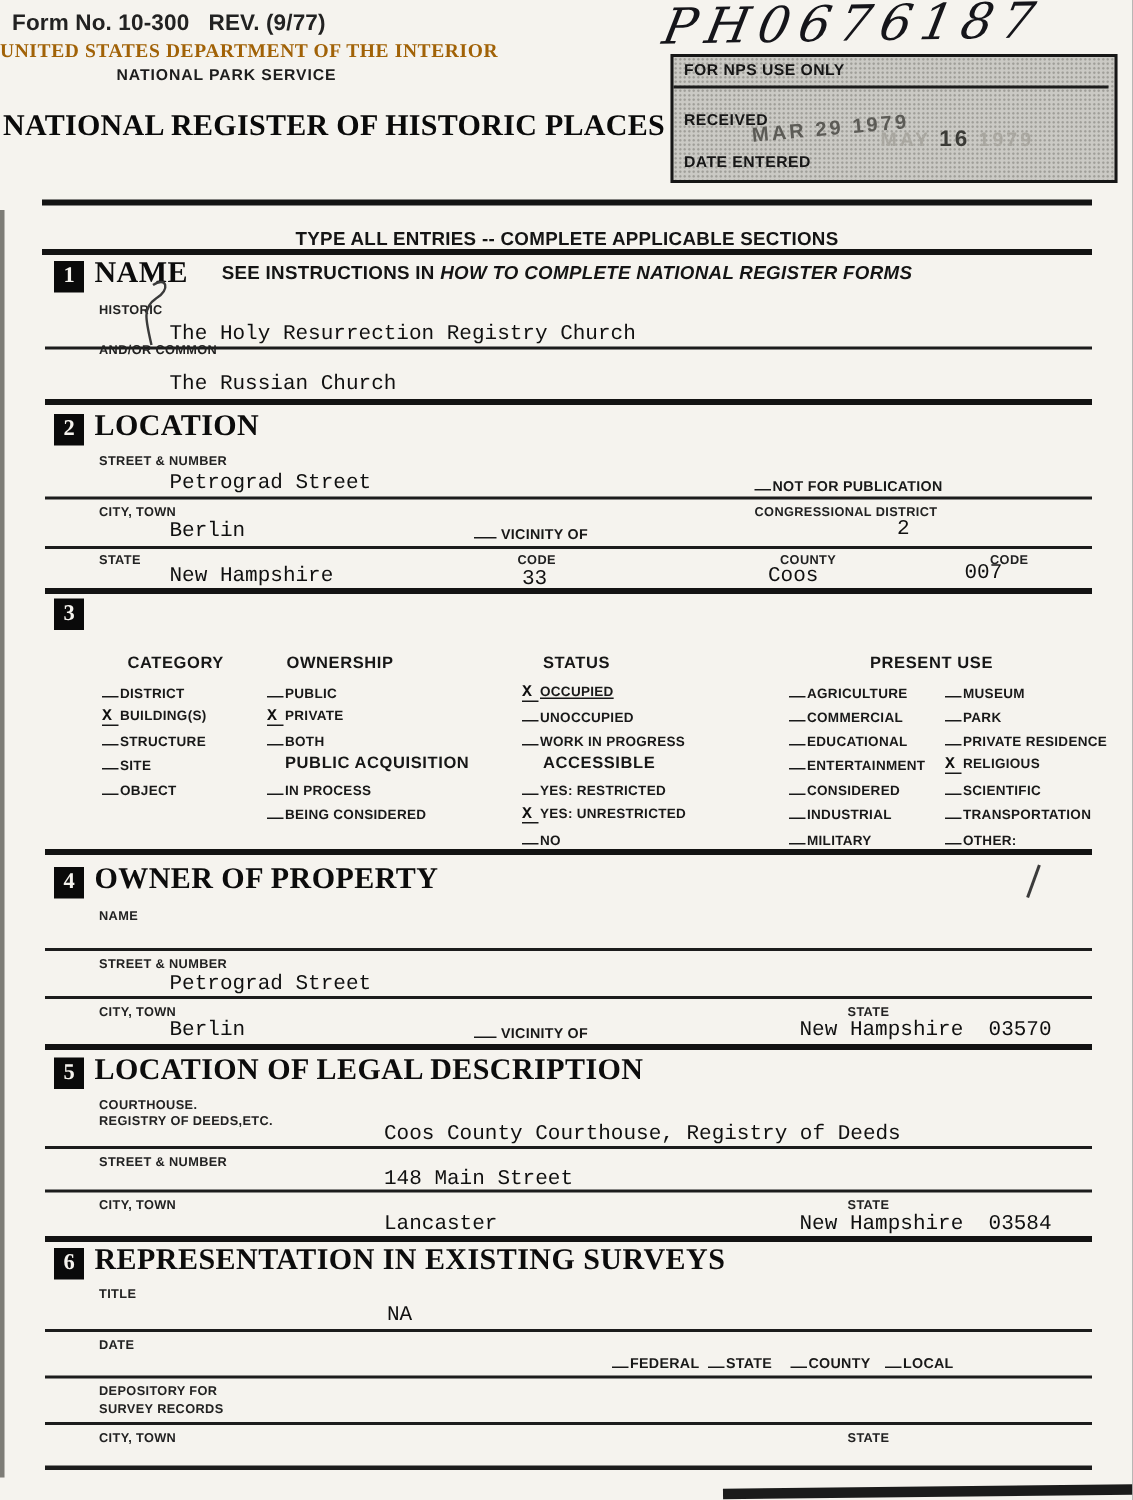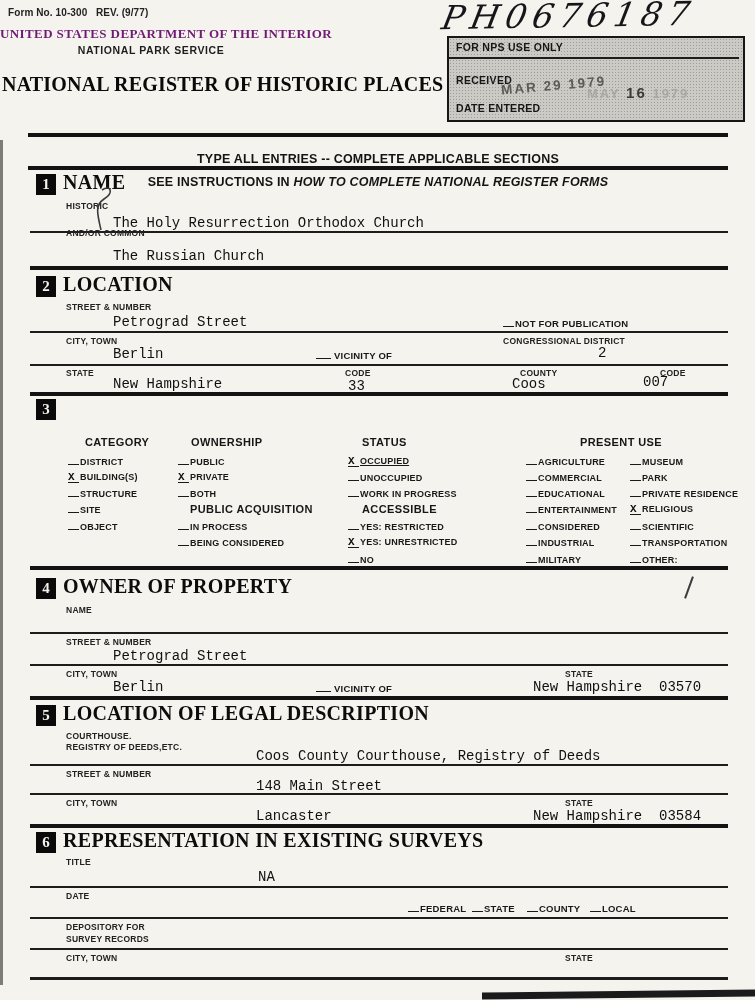--- a/index.html
+++ b/index.html
@@ -16,21 +16,21 @@
          font:bold 15px "Liberation Serif",serif;text-align:center;line-height:21px;}
   .stitle{position:absolute;font:bold 20px "Liberation Serif",serif;letter-spacing:.3px;color:#0c0c0c;white-space:pre;}
   .chead{position:absolute;font-weight:bold;font-size:11px;letter-spacing:.4px;white-space:pre;color:#161616;}
   .ci{position:absolute;font-weight:bold;font-size:9px;letter-spacing:.2px;white-space:pre;color:#181818;}
   .ci2{position:absolute;font-weight:bold;font-size:9.5px;letter-spacing:.2px;white-space:pre;color:#181818;}
   .mk{display:inline-block;min-width:11px;height:8px;border-bottom:1.8px solid #191919;
       font:bold 11px "Liberation Mono","DejaVu Sans Mono",monospace;line-height:7px;
       margin-right:1px;vertical-align:0px;white-space:pre;color:#0e0e0e;}
   .mkw{min-width:15px;margin-right:3px;}
   .hdr-center{position:absolute;text-align:center;white-space:pre;}
-  .dept{font:bold 13px "Liberation Serif",serif;letter-spacing:.4px;color:#701a75;}
+  .dept{font:bold 13px "Liberation Serif",serif;letter-spacing:.4px;color:#a16207;}
   .agency{font-weight:bold;font-size:10.5px;letter-spacing:.6px;color:#1d1d1d;}
   .bigtitle{font:bold 20px "Liberation Serif",serif;letter-spacing:.2px;color:#0a0a0a;}
   .hand{position:absolute;font:italic 400 33px "DejaVu Serif",serif;
         transform:skewX(-12deg) rotate(-1deg);letter-spacing:6px;color:#15151a;}
   .npsbox{position:absolute;left:447px;top:36px;width:294px;height:82px;
           background:#cbcac5;border:2px solid #161616;
           background-image:radial-gradient(rgba(80,80,74,.38) .7px, transparent .9px);
           background-size:3px 3px;}
   .npslbl{position:absolute;font-weight:bold;font-size:10.5px;letter-spacing:.3px;color:#161616;white-space:pre;}
   .stamp1{position:absolute;left:52px;top:40px;transform:rotate(-5deg);
@@ -49,21 +49,21 @@
   svg.pen{position:absolute;left:88px;top:186px;}
 </style>
 </head>
 <body>
 
 <div class="page">
 
   <div class="edge"></div>
   <div class="corner-bar"></div>
 
-  <div class="lbl" style="left:8px;top:7px;font-size:10px;letter-spacing:.1px;">Form No. 10-300   REV. (9/77)</div>
+  <div class="lbl" style="left:8px;top:7px;font-size:15px;letter-spacing:.1px;">Form No. 10-300   REV. (9/77)</div>
 
   <div class="hdr-center dept" style="left:0;top:26px;width:302px;">UNITED STATES DEPARTMENT OF THE INTERIOR</div>
   <div class="hdr-center agency" style="left:0;top:44px;width:302px;">NATIONAL PARK SERVICE</div>
 
   <div class="hdr-center bigtitle" style="left:2px;top:73px;width:300px;">NATIONAL REGISTER OF HISTORIC PLACES</div>
 
   <div class="hand" style="left:443px;top:-4px;">PH0676187</div>
 
   <div class="npsbox">
     <div class="npslbl" style="left:7px;top:3px;">FOR NPS USE ONLY</div>
@@ -79,21 +79,21 @@
   <div class="instr" style="top:152px;">TYPE ALL ENTRIES -- COMPLETE APPLICABLE SECTIONS</div>
   <div class="thick" style="left:28px;top:166px;width:700px;"></div>
 
   <div class="badge" style="left:36px;top:174px;">1</div>
   <div class="stitle" style="left:63px;top:171px;">NAME</div>
 
   <div class="lbl" style="left:66px;top:201px;">HISTORIC</div>
   <svg class="pen" width="26" height="48" viewBox="0 0 26 48">
     <path d="M14 4 C23 -2 26 7 16 13 C7 19 9 27 13 44" stroke="#3a3a3a" stroke-width="1.6" fill="none"></path>
   </svg>
-  <div class="val" style="left:113px;top:215px;">The Holy Resurrection Orthodox Church</div>
+  <div class="val" style="left:113px;top:215px;">The Holy Resurrection Registry Church</div>
   <div class="line" style="left:30px;top:231px;width:698px;"></div>
 
   <div class="lbl" style="left:66px;top:228px;">AND/OR COMMON</div>
   <div class="val" style="left:113px;top:248px;">The Russian Church</div>
   <div class="thick" style="left:30px;top:266px;width:698px;"></div>
 
   <div class="badge" style="left:36px;top:276px;">2</div>
   <div class="stitle" style="left:63px;top:273px;">LOCATION</div>
 
   <div class="lbl" style="left:66px;top:302px;">STREET &amp; NUMBER</div>

